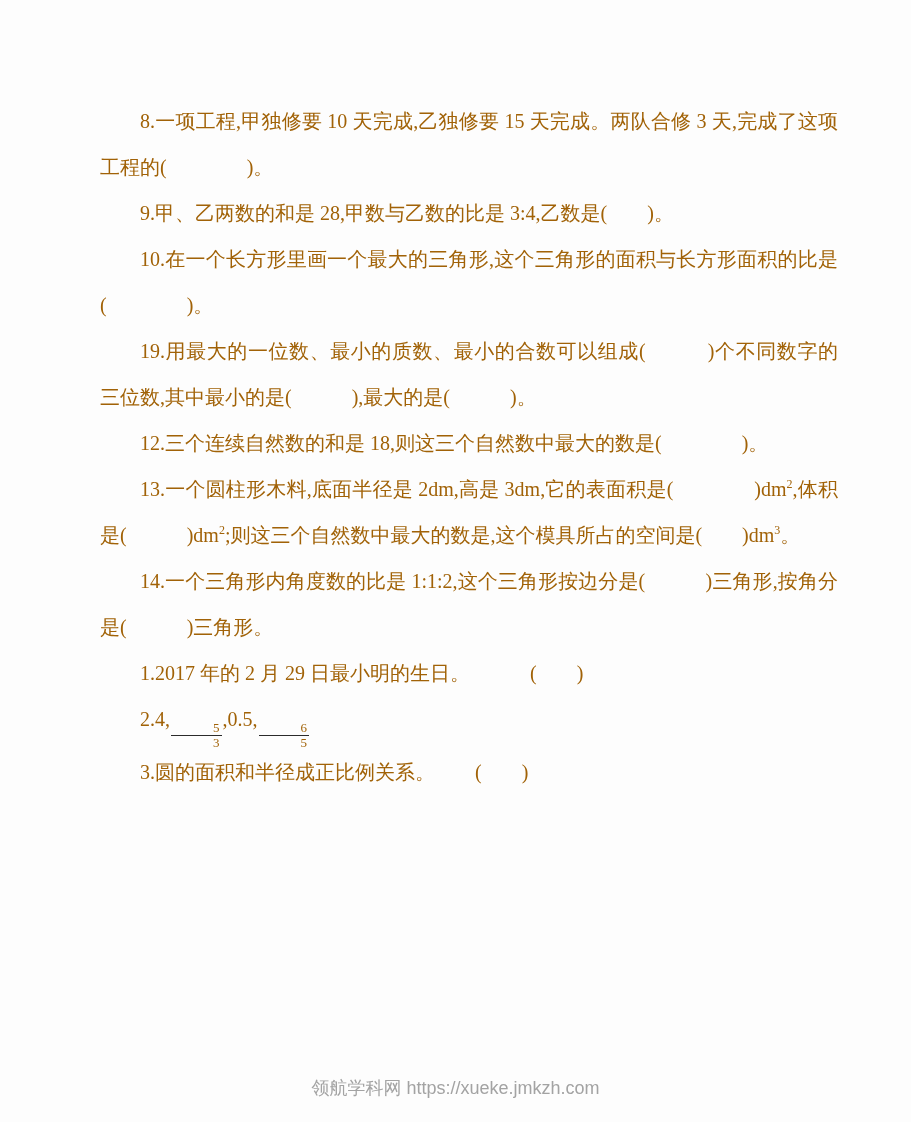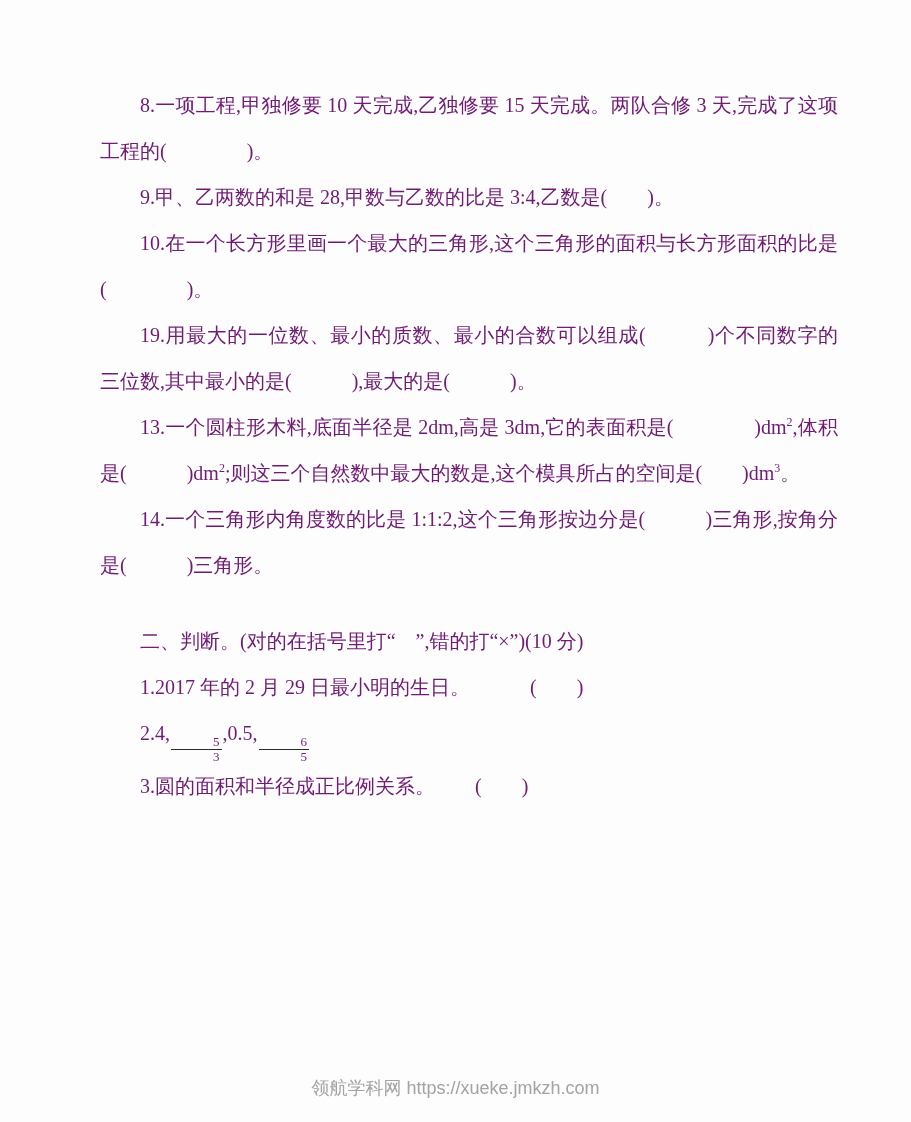--- a/index.html
+++ b/index.html
@@ -9,23 +9,23 @@
     font-family: "Liberation Serif", "DejaVu Serif", serif;
   }
   .page {
     position: relative;
     width: 911px; height: 1122px;
     background: #fdfdfd;
     overflow: hidden;
   }
   .content {
     position: absolute;
-    left: 100px; top: 82px;
+    left: 100px; top: 98px;
     width: 738px;
-    color: #701a75;
+    color: #a16207;
     font-size: 20px;
     line-height: 46px;
     text-align: justify;
   }
   .content p {
     margin: 0;
     text-indent: 2em;
   }
   p.sec-header { margin-top: 30px; }
   sup {
@@ -61,27 +61,27 @@
 </head>
 <body>
 
 <div class="page">
   <div class="content">
 
     <p>8.一项工程,甲独修要 10 天完成,乙独修要 15 天完成。两队合修 3 天,完成了这项工程的(　　　　)。</p>
     <p>9.甲、乙两数的和是 28,甲数与乙数的比是 3:4,乙数是(　　)。</p>
     <p>10.在一个长方形里画一个最大的三角形,这个三角形的面积与长方形面积的比是(　　　　)。</p>
     <p>19.用最大的一位数、最小的质数、最小的合数可以组成(　　　)个不同数字的三位数,其中最小的是(　　　),最大的是(　　　)。</p>
+    <p>12.三个连续自然数的和是 18,则这三个自然数中最大的数是(　　　　)。</p>
 
     <p><span>13.一个圆柱形木料,底面半径是 2dm,高是 3dm,它的表面积是(　　　　)dm</span><sup>2</sup><span>,体积是(　　　)dm</span><sup>2</sup><span>;则这三个自然数中最大的数是,这个模具所占的空间是(　　)dm</span><sup>3</sup><span>。</span></p>
 
     <p>14.一个三角形内角度数的比是 1:1:2,这个三角形按边分是(　　　)三角形,按角分是(　　　)三角形。</p>
 
 
-    <p class="sec-header">二、判断。(对的在括号里打“　”,错的打“×”)(10 分)</p>
 
     <p>1.2017 年的 2 月 29 日最小明的生日。　　　(　　)</p>
 
     <p><span>2.4,</span><span class="frac">
           <span class="fnum">5</span>
           <span class="fden">3</span>
         </span><span>,0.5,</span><span class="frac">
           <span class="fnum">6</span>
           <span class="fden">5</span>
         </span></p>

